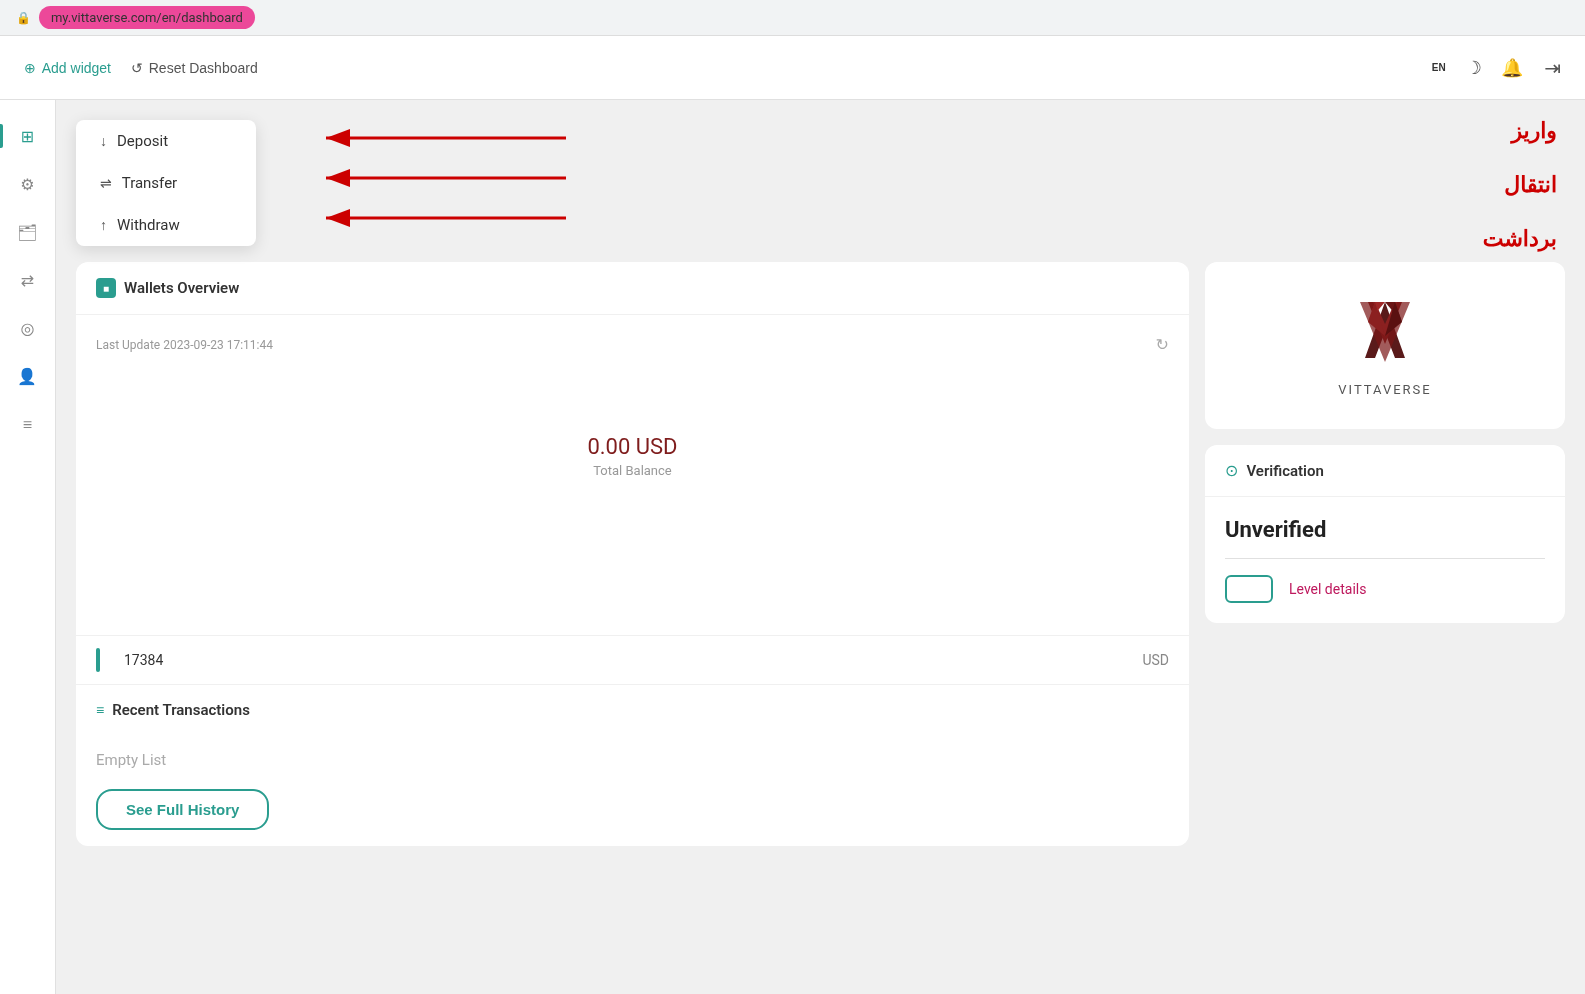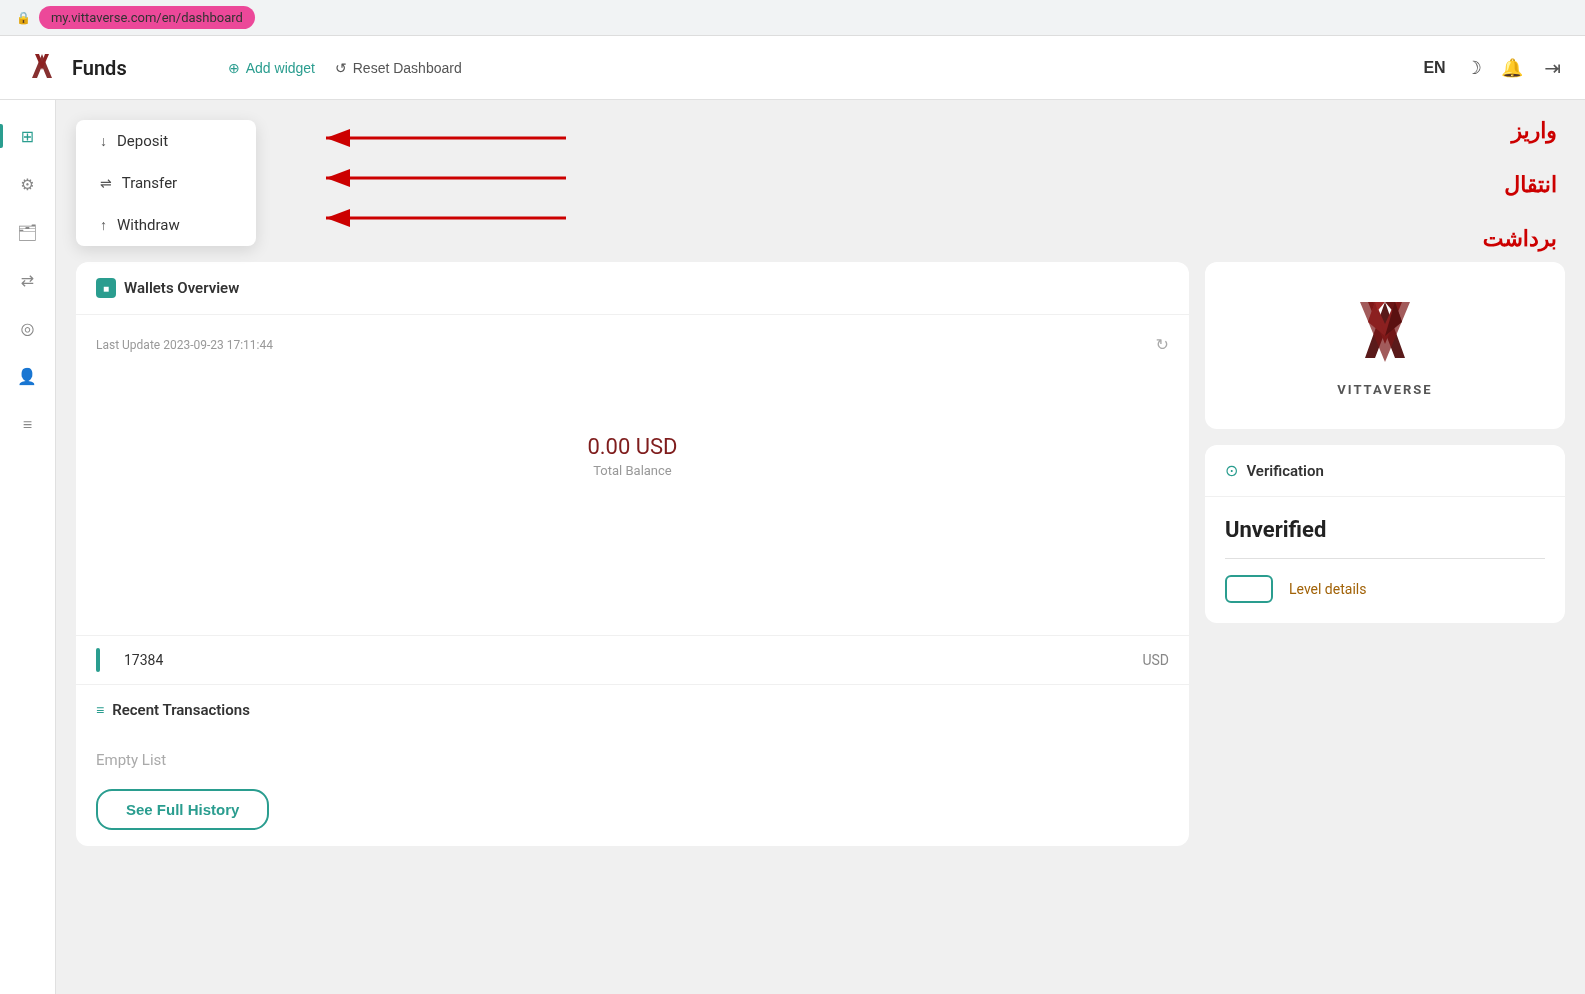--- a/index.html
+++ b/index.html
@@ -88,21 +88,21 @@
       background: none;
       border: none;
     }
     .header-right {
       margin-left: auto;
       display: flex;
       align-items: center;
       gap: 20px;
     }
     .lang-btn {
-      font-size: 16px;
+      font-size: 10px;
       font-weight: 600;
       color: #333;
       cursor: pointer;
       background: none;
       border: none;
     }
     .header-icon-btn {
       background: none;
       border: none;
       cursor: pointer;
@@ -303,21 +303,21 @@
       border-radius: 12px;
       padding: 32px;
       display: flex;
       flex-direction: column;
       align-items: center;
       justify-content: center;
     }
     .vittaverse-logo-svg { margin-bottom: 8px; }
     .vittaverse-name {
       font-size: 13px;
-      font-weight: 700;
+      font-weight: 400;
       color: #555;
       letter-spacing: 2px;
     }
     .verification-card {
       background: white;
       border-radius: 12px;
       overflow: hidden;
     }
     .verification-header {
       display: flex;
@@ -341,21 +341,21 @@
       gap: 16px;
     }
     .level-box {
       border: 2px solid #2a9d8f;
       border-radius: 6px;
       width: 48px;
       height: 28px;
     }
     .level-details {
       font-size: 14px;
-      color: #a16207;
+      color: #be185d;
     }
 
     
     .popup-container {
       position: relative;
       display: flex;
       gap: 60px;
       align-items: flex-start;
       margin-bottom: 16px;
     }
@@ -392,28 +392,20 @@
 <body>
 
 <div class="browser-bar">
   <span class="lock-icon">🔒</span>
   <span class="url-bar">my.vittaverse.com/en/dashboard</span>
 </div>
 
 <div class="app-wrapper">
 
   <div class="top-header">
-    <div class="logo-area">
-
-      <svg class="logo-v" viewBox="0 0 36 36" xmlns="http://www.w3.org/2000/svg">
-        <polygon points="18,4 8,28 13,28 18,16 23,28 28,28" fill="#7a1a1a" opacity="0.9"></polygon>
-        <polygon points="11,4 18,20 25,4 21,4 18,12 15,4" fill="#8b2020"></polygon>
-      </svg>
-      <span class="logo-title">Funds</span>
-    </div>
     <div class="header-actions">
       <button class="add-widget-btn">
         <span>⊕</span>
         <span>Add widget</span>
       </button>
       <button class="reset-dashboard-btn">
         <span>↺</span>
         <span>Reset Dashboard</span>
       </button>
     </div>

